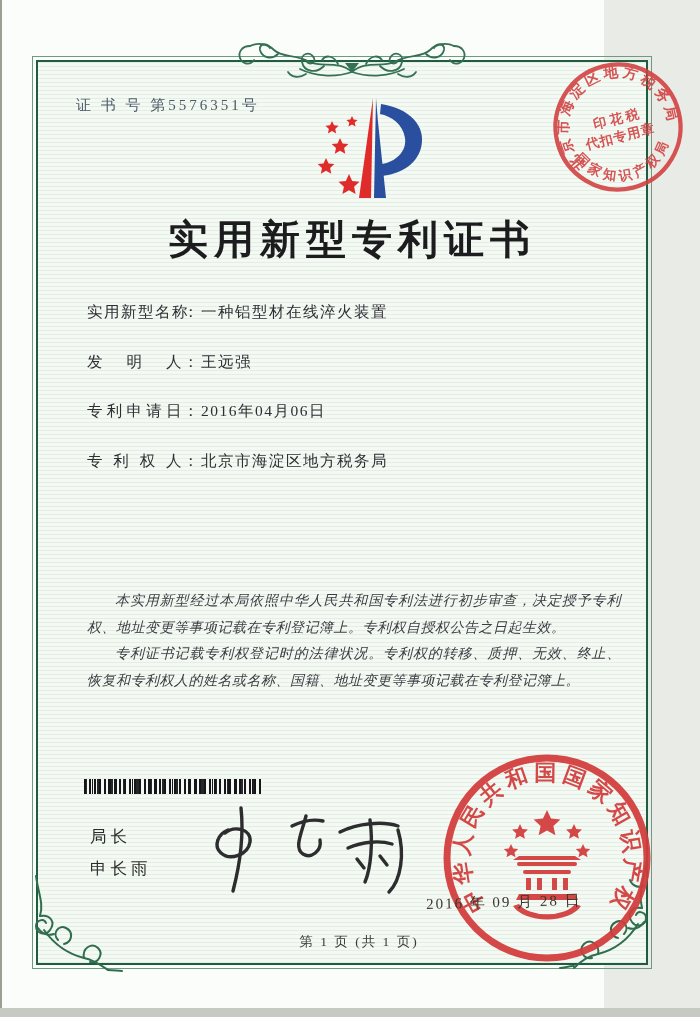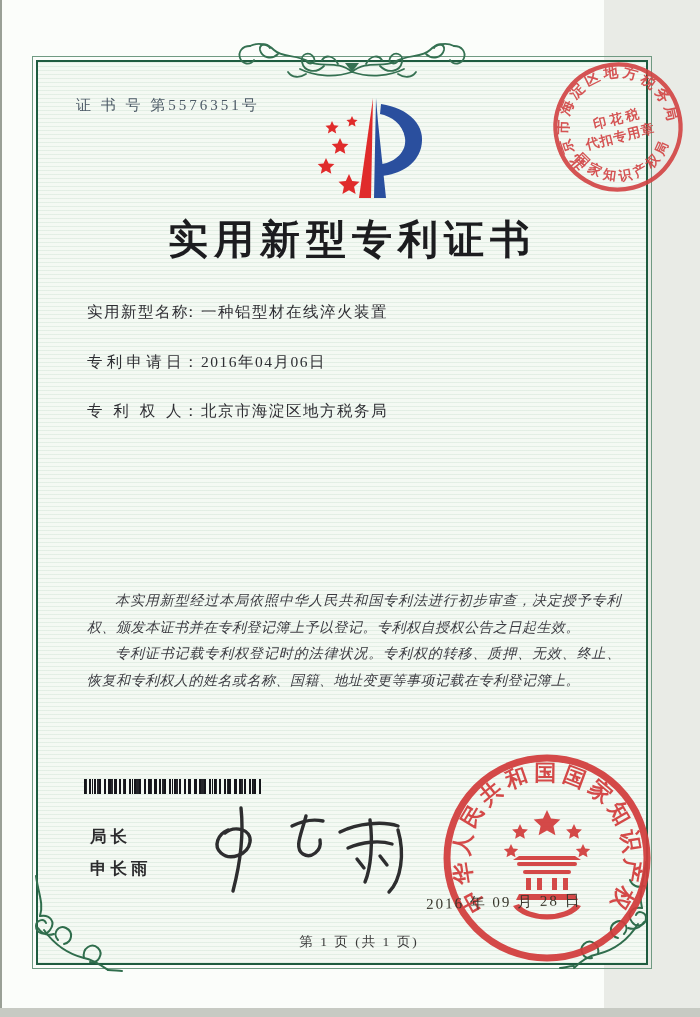--- a/index.html
+++ b/index.html
@@ -49,21 +49,21 @@
   }
   .paragraphs p{margin:0;text-indent:2em;}
   .barcode{
     position:absolute;left:82px;top:779px;width:178px;height:15px;
     background:
       repeating-linear-gradient(90deg,#15151a 0 2px,transparent 2px 5px),
       repeating-linear-gradient(90deg,#15151a 0 1px,transparent 1px 8px),
       repeating-linear-gradient(90deg,#26262b 0 3px,transparent 3px 13px);
     background-color:#f4f9f3;
   }
-  .sig-block{position:absolute;left:88px;top:826px;font-size:16.5px;color:#2c2c2e;letter-spacing:4px;font-weight:bold;}
+  .sig-block{position:absolute;left:88px;top:826px;font-size:16.5px;color:#2c2c2e;letter-spacing:4px;}
   .sig-block div{margin-bottom:10px;}
   .sig-script{position:absolute;left:192px;top:796px;width:220px;height:108px;}
   .big-seal{position:absolute;left:437px;top:750px;width:216px;height:216px;opacity:.93;}
   .seal-date{
     position:absolute;left:424px;top:893px;
     font-size:15px;letter-spacing:2px;color:#39372d;transform:rotate(-1.5deg);
   }
   .tax-stamp{position:absolute;left:545px;top:56px;width:142px;height:142px;transform:rotate(-14deg);opacity:.9;}
   .footer{
     position:absolute;left:12px;width:690px;top:933px;text-align:center;
@@ -137,29 +137,32 @@
     </g>
   </svg>
 
   <div class="title">实用新型专利证书</div>
 
   <div class="fields">
     <div class="frow">
       <span class="flabel">实用新型名称</span><span>：</span><span class="fvalue">一种铝型材在线淬火装置</span>
     </div>
     <div class="frow">
+      <span class="flabel">发明人</span><span>：</span><span class="fvalue">王远强</span>
+    </div>
+    <div class="frow">
       <span class="flabel">专利申请日</span><span>：</span><span class="fvalue">2016年04月06日</span>
     </div>
     <div class="frow">
       <span class="flabel">专利权人</span><span>：</span><span class="fvalue">北京市海淀区地方税务局</span>
     </div>
   </div>
 
   <div class="paragraphs">
-    <p>本实用新型经过本局依照中华人民共和国专利法进行初步审查，决定授予专利权、颁发本证书并在专利登记簿上予以登记。专利权自授权公告之日起生效。</p>
+    <p>本实用新型经过本局依照中华人民共和国专利法进行初步审查，决定授予专利权、地址变更等事项记载在专利登记簿上。专利权自授权公告之日起生效。</p>
     <p>专利证书记载专利权登记时的法律状况。专利权的转移、质押、无效、终止、恢复和专利权人的姓名或名称、国籍、地址变更等事项记载在专利登记簿上。</p>
   </div>
 
   <div class="barcode"></div>
 
   <div class="sig-block">
     <div>局长</div>
     <div>申长雨</div>
   </div>
 

